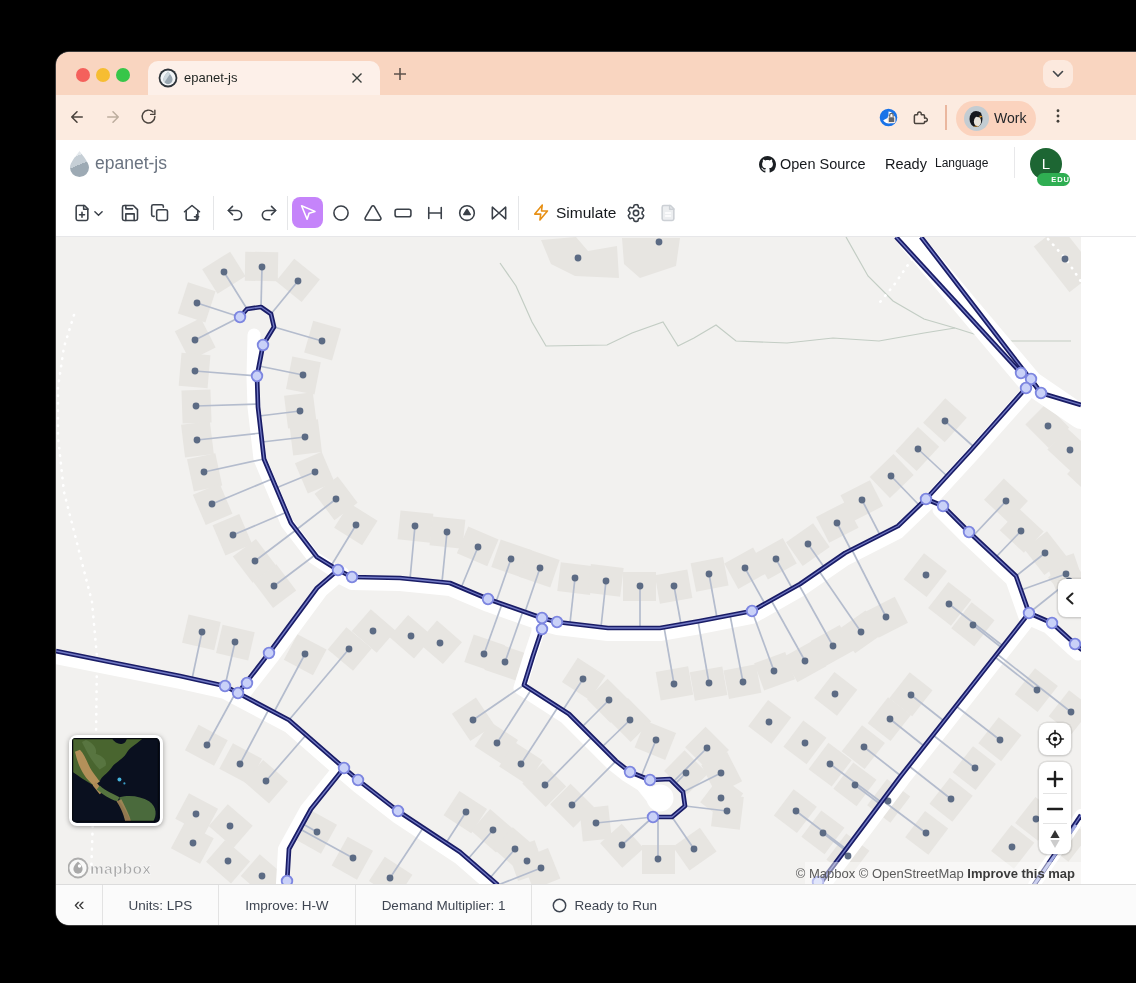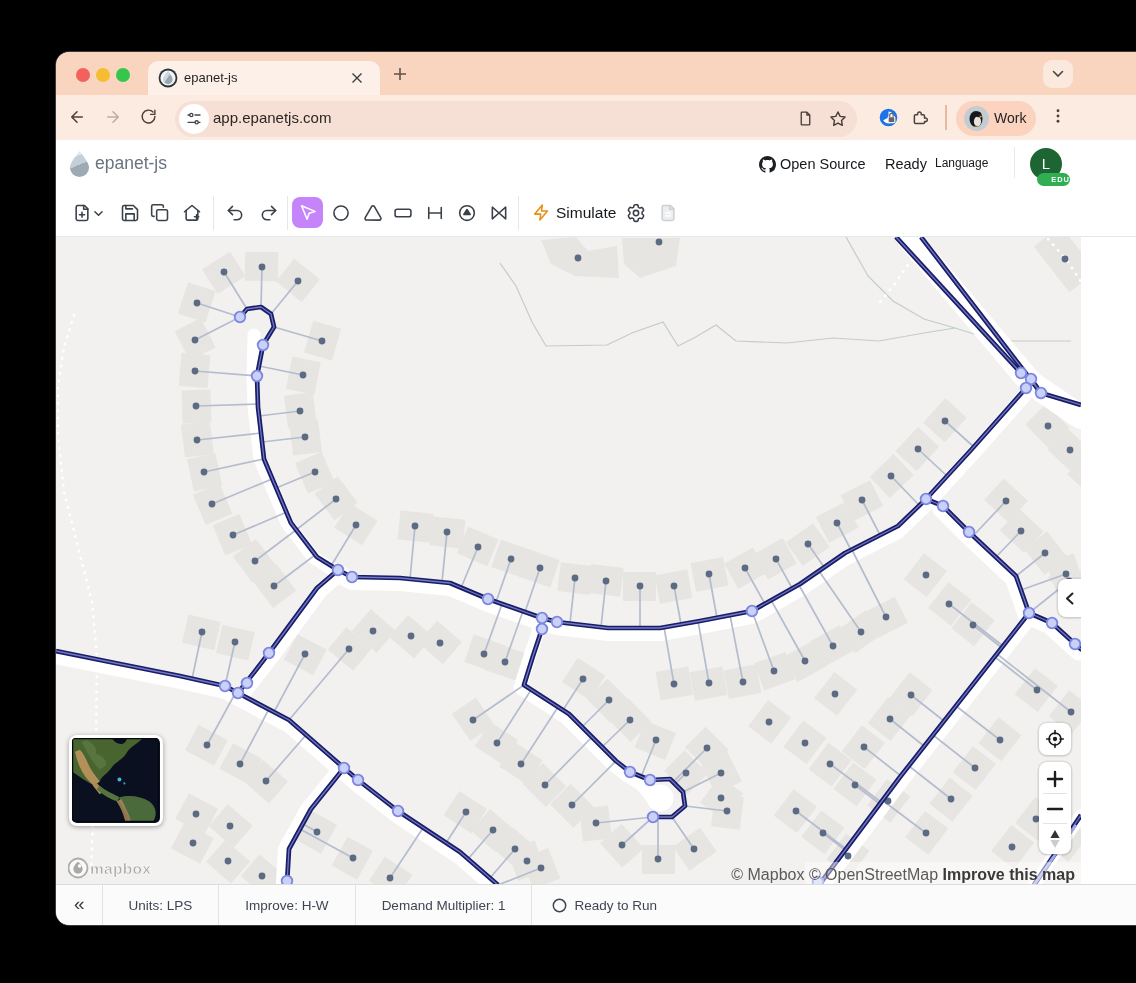--- a/index.html
+++ b/index.html
@@ -47,37 +47,20 @@
   <svg class="abs" style="left:12px;top:13px" width="18" height="18" viewBox="0 0 24 24" fill="none" stroke="#4a433d" stroke-width="2.1" stroke-linecap="round" stroke-linejoin="round">
         <path d="M19 12H5M12 19l-7-7 7-7"></path>
       </svg>
   <svg class="abs" style="left:48px;top:13px" width="18" height="18" viewBox="0 0 24 24" fill="none" stroke="#bdae9f" stroke-width="2.1" stroke-linecap="round" stroke-linejoin="round">
         <path d="M5 12h14M12 5l7 7-7 7"></path>
       </svg>
   <svg class="abs" style="left:84px;top:13px" width="17" height="17" viewBox="0 0 24 24" fill="none" stroke="#4a433d" stroke-width="2.1" stroke-linecap="round" stroke-linejoin="round">
         <path d="M21 12a9 9 0 1 1-2.64-6.36"></path>
         <path d="M21 3v6h-6" stroke-width="2"></path>
       </svg>
-  <div id="urlpill">
-    <div class="abs" style="left:4px;top:3px;width:30px;height:30px;border-radius:50%;background:#fff"></div>
-    <svg class="abs" style="left:11px;top:10px" width="16" height="16" viewBox="0 0 24 24" fill="none" stroke="#41454a" stroke-width="2" stroke-linecap="round">
-          <circle cx="8" cy="6" r="2.4"></circle>
-          <path d="M13.5 6H21M3 6h2.5"></path>
-          <circle cx="16" cy="17" r="2.4"></circle>
-          <path d="M3 17h10M19 17h2"></path>
-        </svg>
-    <span class="abs" style="left:38px;top:8px;font-size:15px;color:#2c2722">app.epanetjs.com</span>
-    <svg class="abs" style="left:622px;top:9px" width="17" height="17" viewBox="0 0 24 24" fill="none" stroke="#453e38" stroke-width="1.9" stroke-linejoin="round">
-          <path d="M14 3H7a1 1 0 0 0-1 1v16a1 1 0 0 0 1 1h10a1 1 0 0 0 1-1V7z"></path>
-          <path d="M14 3v4h4"></path>
-        </svg>
-    <svg class="abs" style="left:654px;top:9px" width="18" height="18" viewBox="0 0 24 24" fill="none" stroke="#453e38" stroke-width="1.9" stroke-linejoin="round">
-          <path d="M12 2.6l2.9 5.9 6.5.9-4.7 4.6 1.1 6.5L12 17.4l-5.8 3.1 1.1-6.5L2.6 9.4l6.5-.9z"></path>
-        </svg>
-  </div>
   <svg class="abs" style="left:823px;top:13px" width="19" height="19" viewBox="0 0 24 24">
         <circle cx="12" cy="12" r="9.3" fill="#fff" stroke="#1a73e8" stroke-width="3.6"></circle>
         <path d="M12 2.7 A9.3 9.3 0 0 0 3.5 16.5 L12 12z" fill="#1a73e8"></path>
         <rect x="11.5" y="11" width="8.5" height="7.5" rx="1.5" fill="#60656b" stroke="#fdeee4" stroke-width="1.6"></rect>
         <path d="M13.5 11v-2a2.2 2.2 0 0 1 4.4 0v2" fill="none" stroke="#60656b" stroke-width="1.6"></path>
       </svg>
   <svg class="abs" style="left:855px;top:13px" width="18" height="18" viewBox="0 0 24 24" fill="none" stroke="#4a433d" stroke-width="2" stroke-linejoin="round">
         <path d="M4.5 10.5a1.5 1.5 0 0 1 1.5-1.5h2.6a0.4 0.4 0 0 0 .4-.55 2.4 2.4 0 1 1 4.5 0 0.4 0.4 0 0 0 .4.55H16.5a1.5 1.5 0 0 1 1.5 1.5v2.6a0.4 0.4 0 0 0 .55.4 2.4 2.4 0 1 1 0 4.5 0.4 0.4 0 0 0-.55.4v.6a1.5 1.5 0 0 1-1.5 1.5H6a1.5 1.5 0 0 1-1.5-1.5z"></path>
       </svg>
   <div class="abs" style="left:889px;top:10px;width:1.5px;height:25px;background:#eab79f"></div>
@@ -680,21 +663,21 @@
 </svg>
       </div>
       <div class="abs" style="left:12px;top:620px"><svg width="84" height="22" viewBox="0 0 84 22">
 <circle cx="10" cy="11" r="9.5" fill="#fff" opacity="0.55"></circle>
           <circle cx="10" cy="11" r="9.5" fill="none" stroke="#9b9b9b" stroke-width="1.8" opacity="0.8"></circle>
 <path d="M10 4.5c-3 2.8-4.6 5.2-4.6 7.6a4.6 4.6 0 0 0 9.2 0C14.6 9.7 13 7.3 10 4.5z" fill="#9b9b9b" opacity="0.85"></path>
           <circle cx="11.5" cy="9" r="1.7" fill="#fff"></circle>
 <text x="22" y="17" font-family="Liberation Sans" font-size="15.5" font-weight="bold" fill="#a9a9a9" stroke="#ffffff" stroke-width="0.5" letter-spacing="0.3">mapbox</text>
 </svg></div>
       <div class="abs" style="left:749px;top:625px;width:276px;height:22px;background:rgba(255,255,255,.45)"></div>
-      <div class="abs" style="right:6px;top:629px;font-size:16px;color:#5a5a5a">© Mapbox © OpenStreetMap <b style="color:#3a3a3a">Improve this map</b></div>
+      <div class="abs" style="right:6px;top:629px;font-size:13px;color:#5a5a5a">© Mapbox © OpenStreetMap <b style="color:#3a3a3a">Improve this map</b></div>
  </div>
  <div id="status">
    <span style="margin-left:18px;font-size:19px;color:#3a3a3a;margin-top:-3px">«</span>
    <div class="sdiv" style="margin-left:17px"></div>
    <span style="margin-left:26px">Units: LPS</span>
    <div class="sdiv" style="margin-left:26px"></div>
    <span style="margin-left:26px">Improve: H-W</span>
    <div class="sdiv" style="margin-left:26px"></div>
    <span style="margin-left:26px">Demand Multiplier: 1</span>
    <div class="sdiv" style="margin-left:26px"></div>

